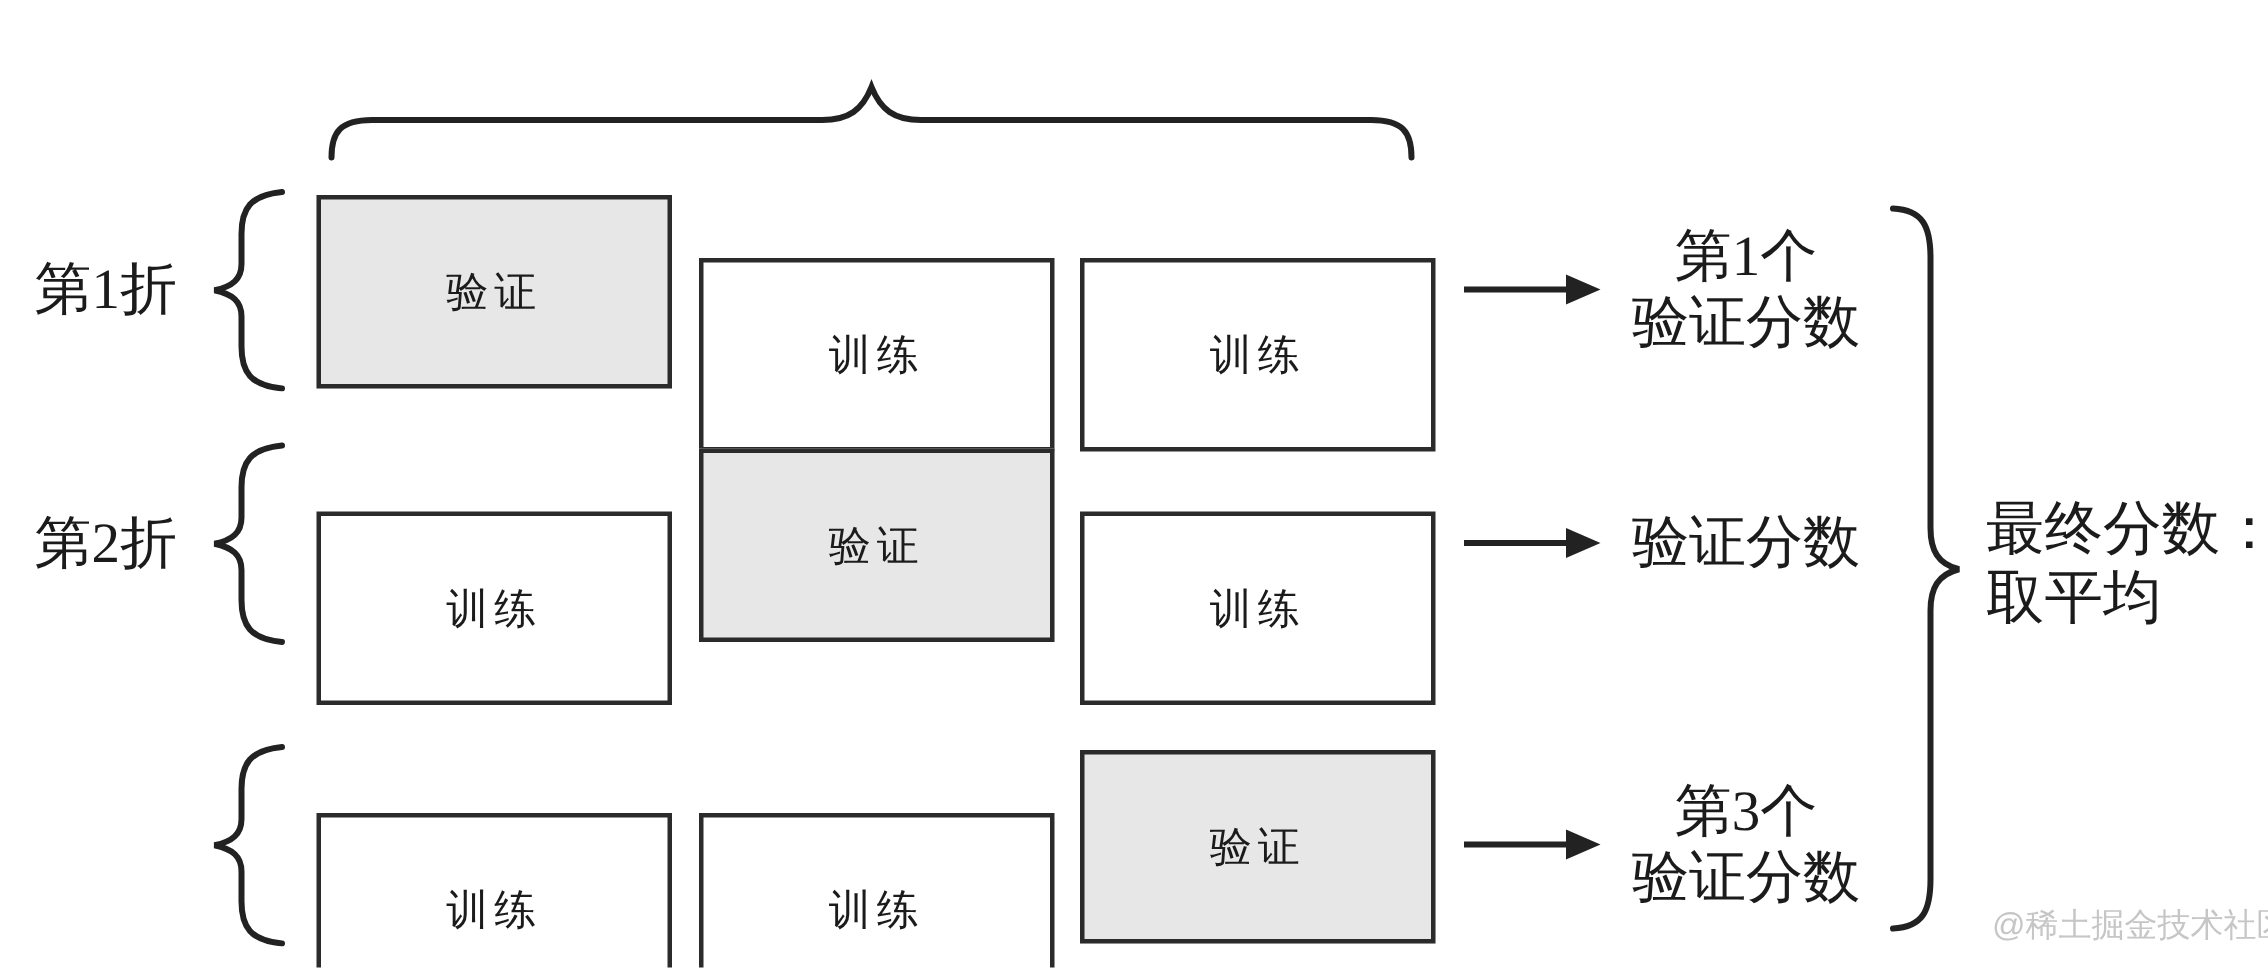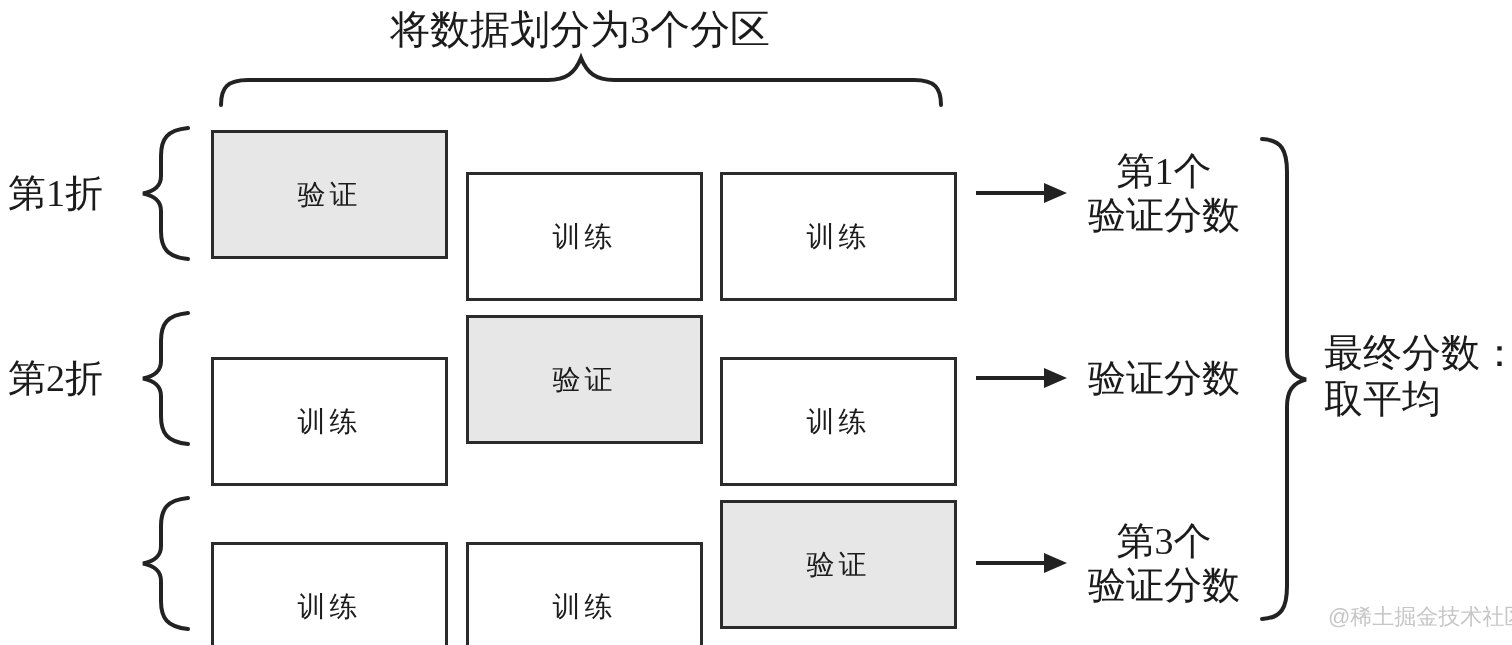--- a/index.html
+++ b/index.html
@@ -35,28 +35,28 @@
   }
   svg.deco{position:absolute;}
   svg.deco path{fill:none;stroke:var(--line);stroke-width:4;stroke-linecap:round;}
   svg.deco line{stroke:var(--line);stroke-width:4;}
   svg.deco polygon{fill:var(--line);stroke:none;}
   .row{
     position:absolute;
     left:0; width:1512px; height:125px;
   }
   .row.r1{top:130px;}
-  .row.r2{top:315px;}
+  .row.r2{top:299px;}
   .row.r3{top:500px;}
   .fold-label{
     position:absolute;
     left:8px; top:50%; width:110px;
     transform:translateY(-50%);
     font-size:38px;
-    text-align:left;
+    text-align:right;
     white-space:nowrap;
   }
   .left-brace{
     left:138px; top:-6px; width:56px; height:137px;
   }
   .pbox{
     position:absolute;
     top:0; width:237px; height:129px;
     border:3px solid var(--border);
     box-sizing:border-box;
@@ -94,21 +94,20 @@
     color:var(--watermark);
     font-family:"Liberation Sans","DejaVu Sans",sans-serif;
     white-space:nowrap;
   }
 </style>
 </head>
 <body>
 
 <div class="canvas">
 
-  <div class="title">将数据划分为3个分区</div>
 
   <svg class="deco top-brace" viewBox="0 0 730 58" aria-hidden="true">
     <path d="M 5 53 C 5 36, 11 28, 32 28 L 332 28 C 350 28, 359 21, 365 6 C 371 21, 380 28, 398 28 L 698 28 C 719 28, 725 36, 725 53"></path>
   </svg>
 
   <div class="row r1">
     <div class="fold-label">第1折</div>
     <svg class="deco left-brace" viewBox="0 0 56 137" aria-hidden="true">
       <path d="M 50 4 C 29 6, 23 15, 23 32 L 23 52 C 23 62, 17 67, 5 69.5 C 17 72, 23 77, 23 87 L 23 107 C 23 124, 29 133, 50 135"></path>
     </svg>

